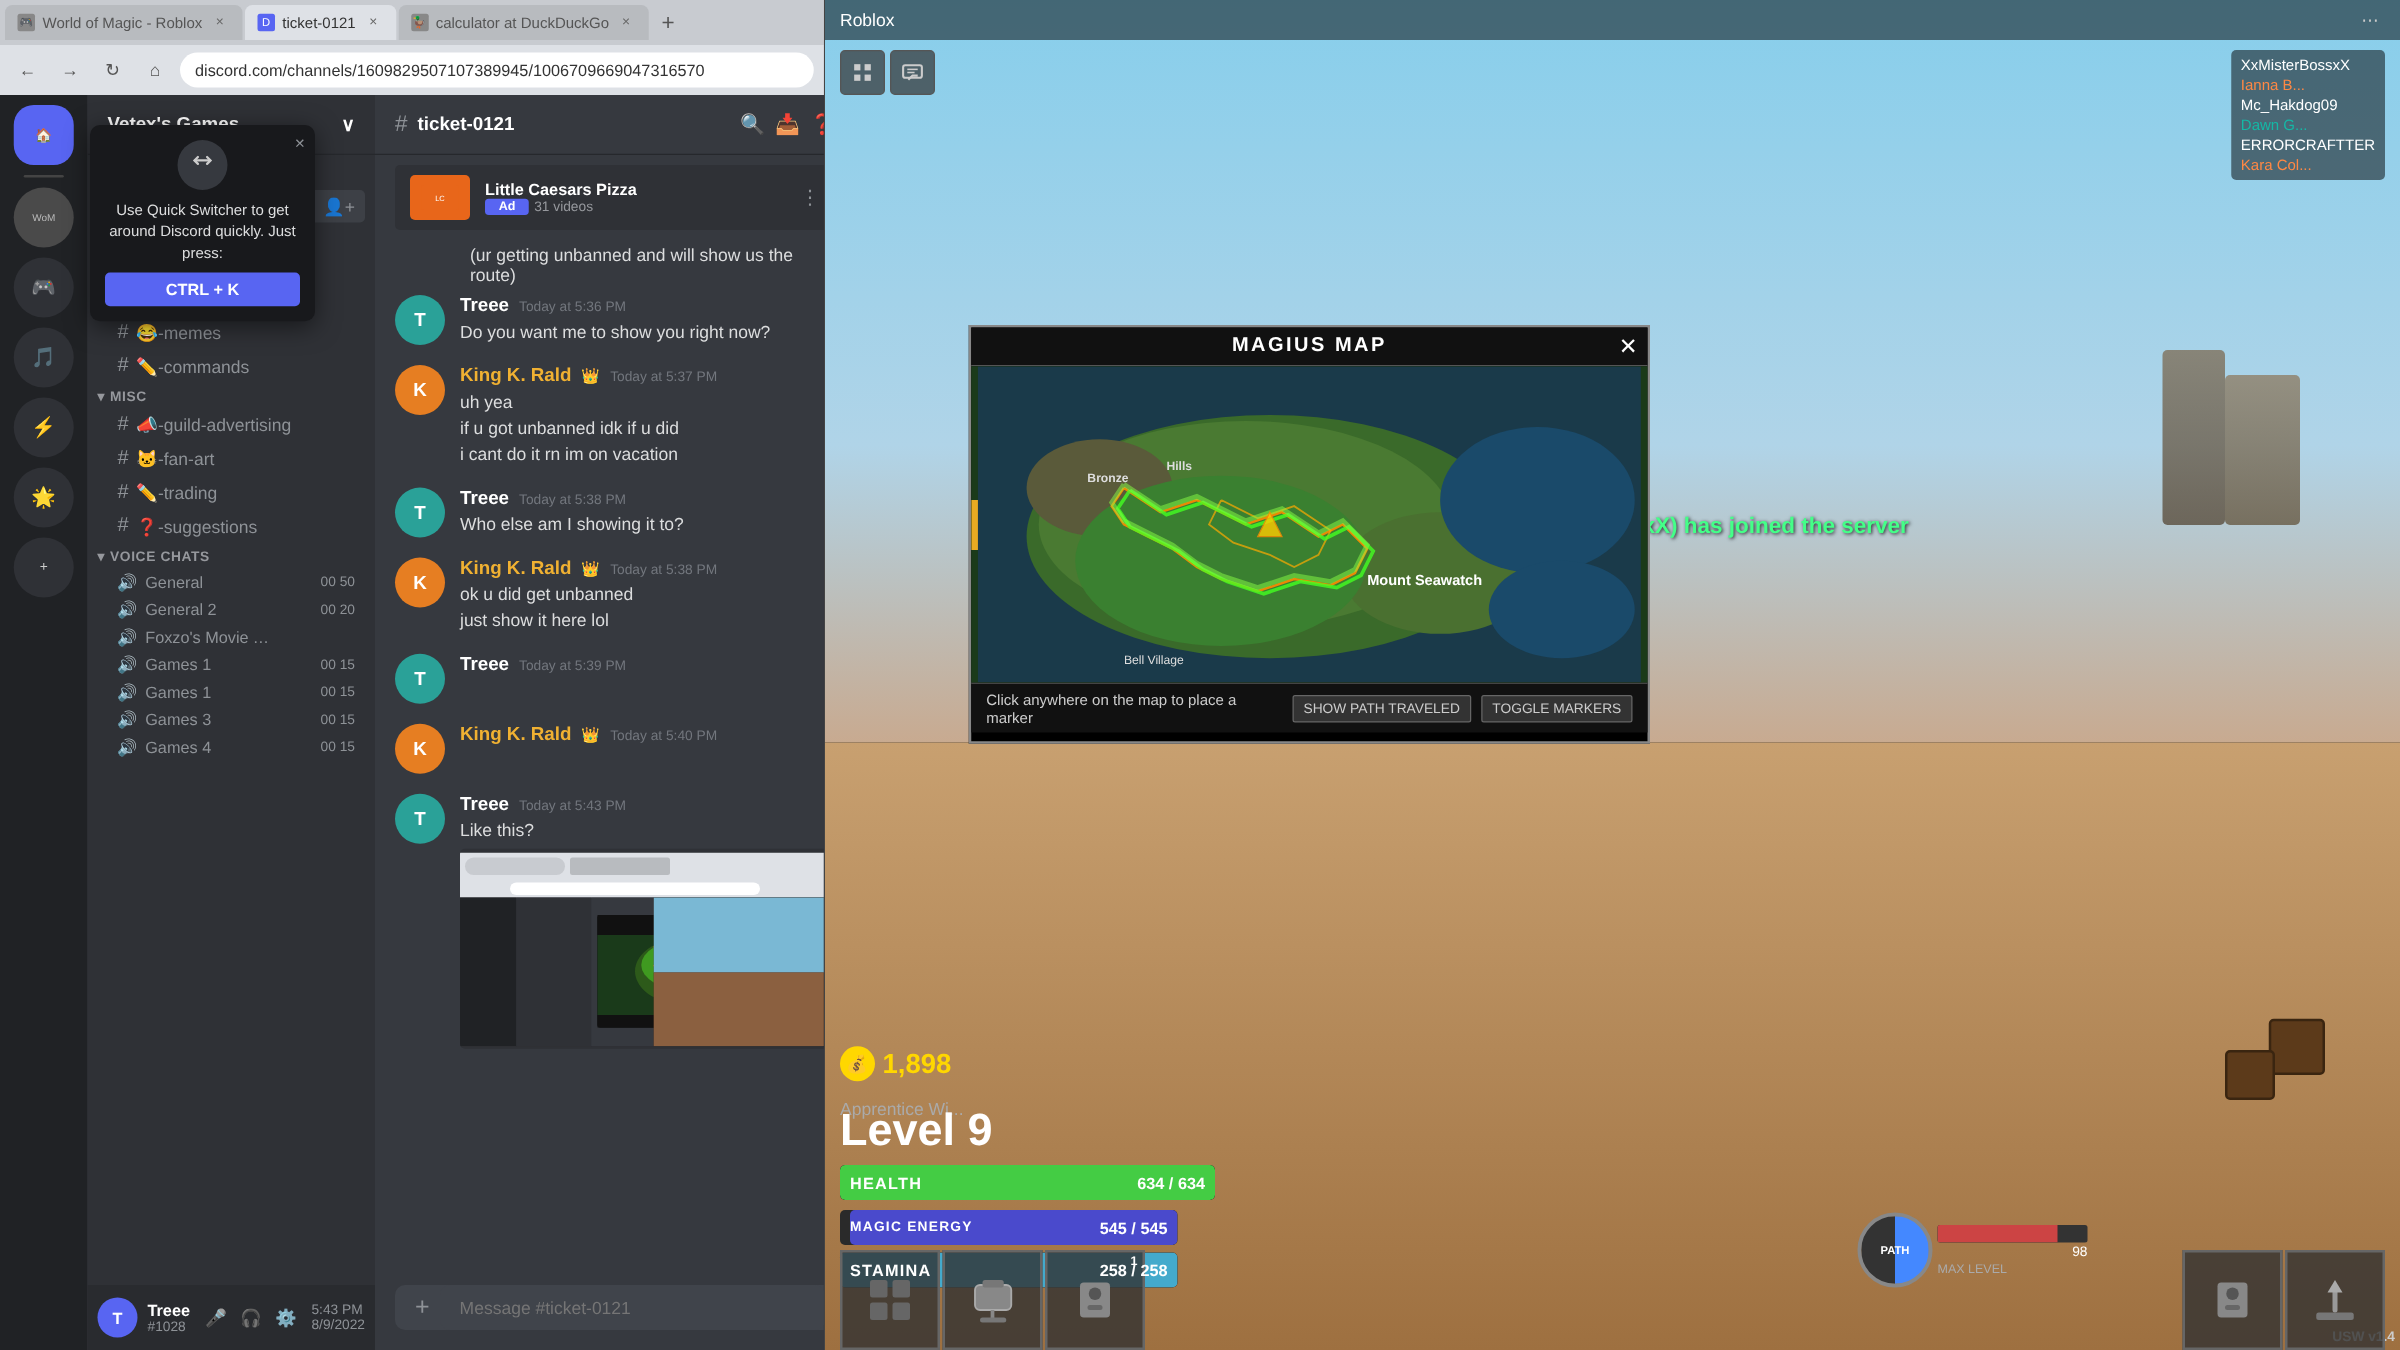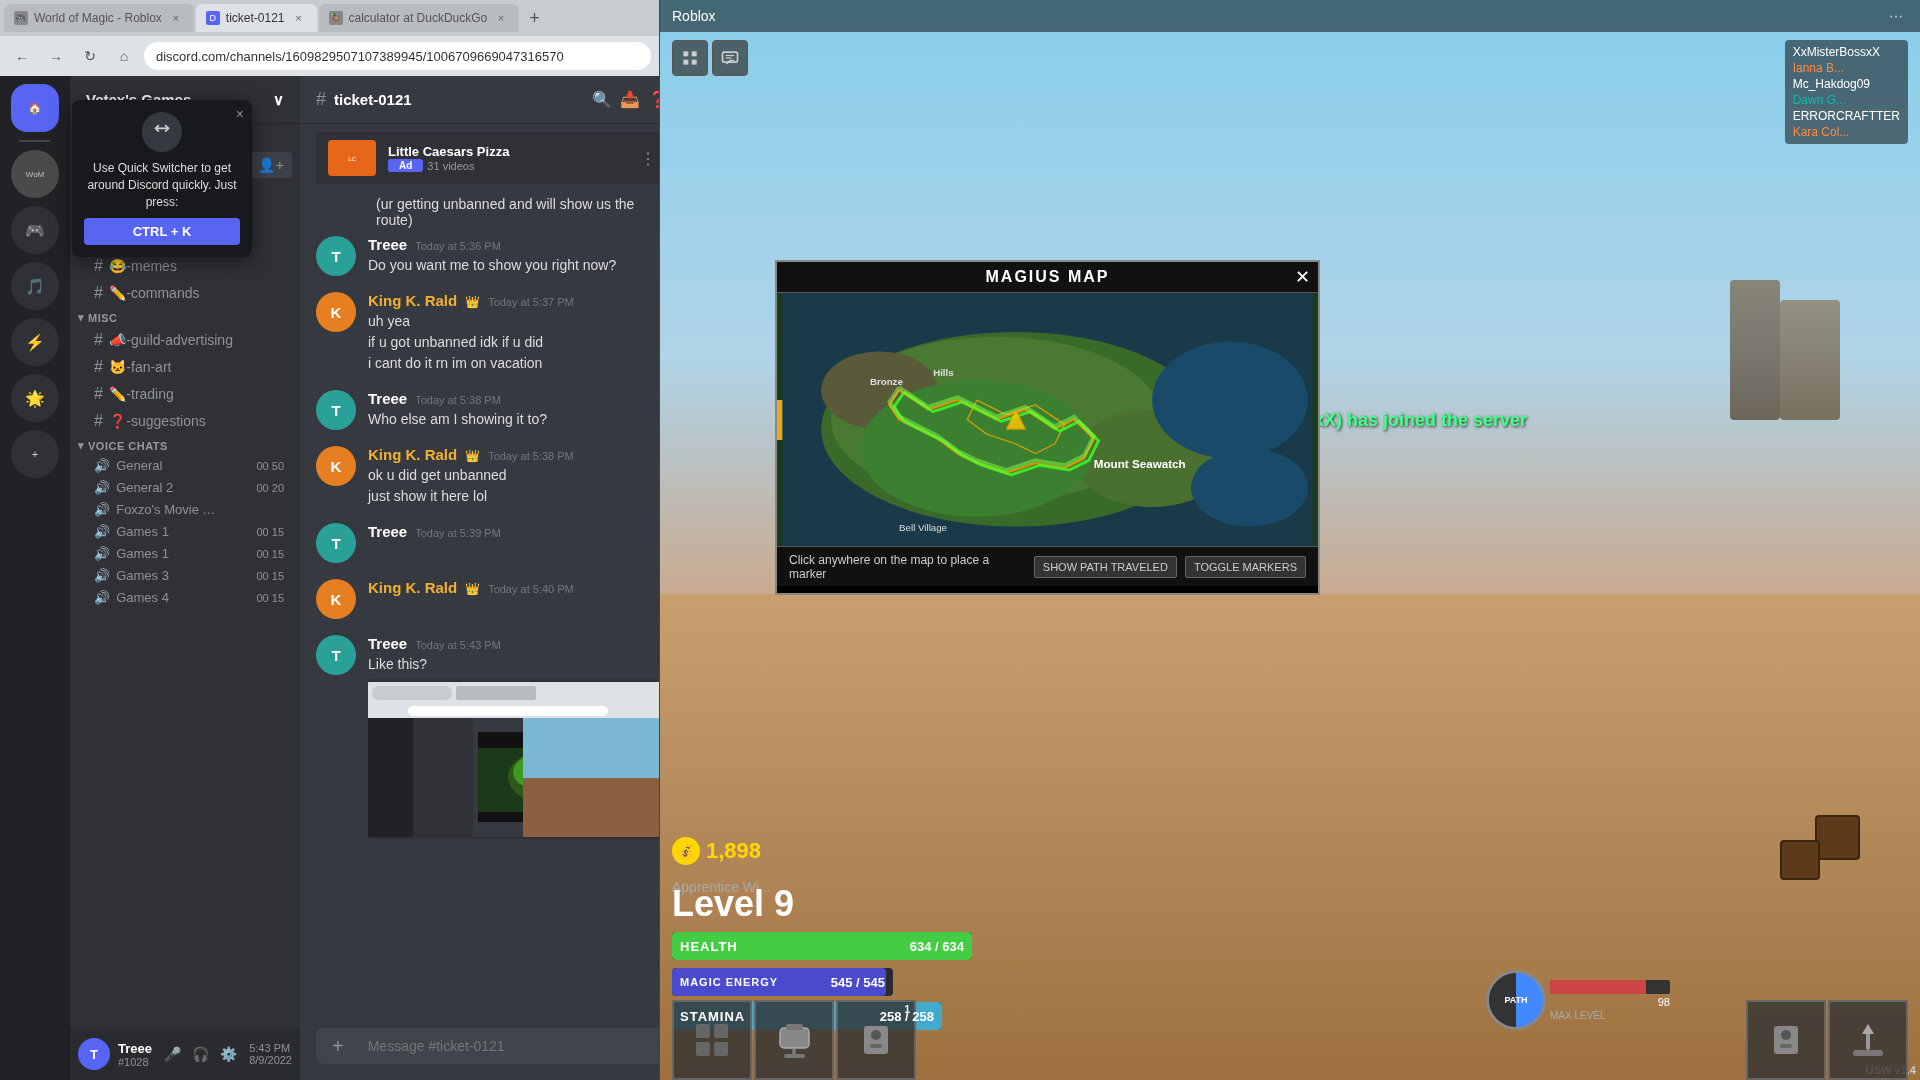--- a/index.html
+++ b/index.html
@@ -1083,21 +1083,21 @@
 
     <div class="hud-bar-container" id="health-bar-wrap">
       <div class="hud-bar" style="width:300px;background:#2a2a2a;">
         <div class="hud-bar-fill" style="width:100%;background:#44cc44;"></div>
         <span class="hud-bar-label">HEALTH</span>
         <span class="hud-bar-value">634 / 634</span>
       </div>
     </div>
 
     <div class="hud-bar-container" id="magic-bar-wrap">
-      <div class="hud-bar" style="width:221px;background:#2a2a2a;">
+      <div class="hud-bar" style="width:270px;background:#2a2a2a;justify-content:flex-end;">
         <div class="hud-bar-fill" style="width:97%;background:#4a4acc;"></div>
         <span class="hud-bar-label" style="font-size:11px;">MAGIC ENERGY</span>
         <span class="hud-bar-value">545 / 545</span>
       </div>
     </div>
 
     <div class="hud-bar-container" id="stamina-bar-wrap">
       <div class="hud-bar" style="width:270px;background:#2a2a2a;">
         <div class="hud-bar-fill" style="width:100%;background:#44aacc;"></div>
         <span class="hud-bar-label">STAMINA</span>

